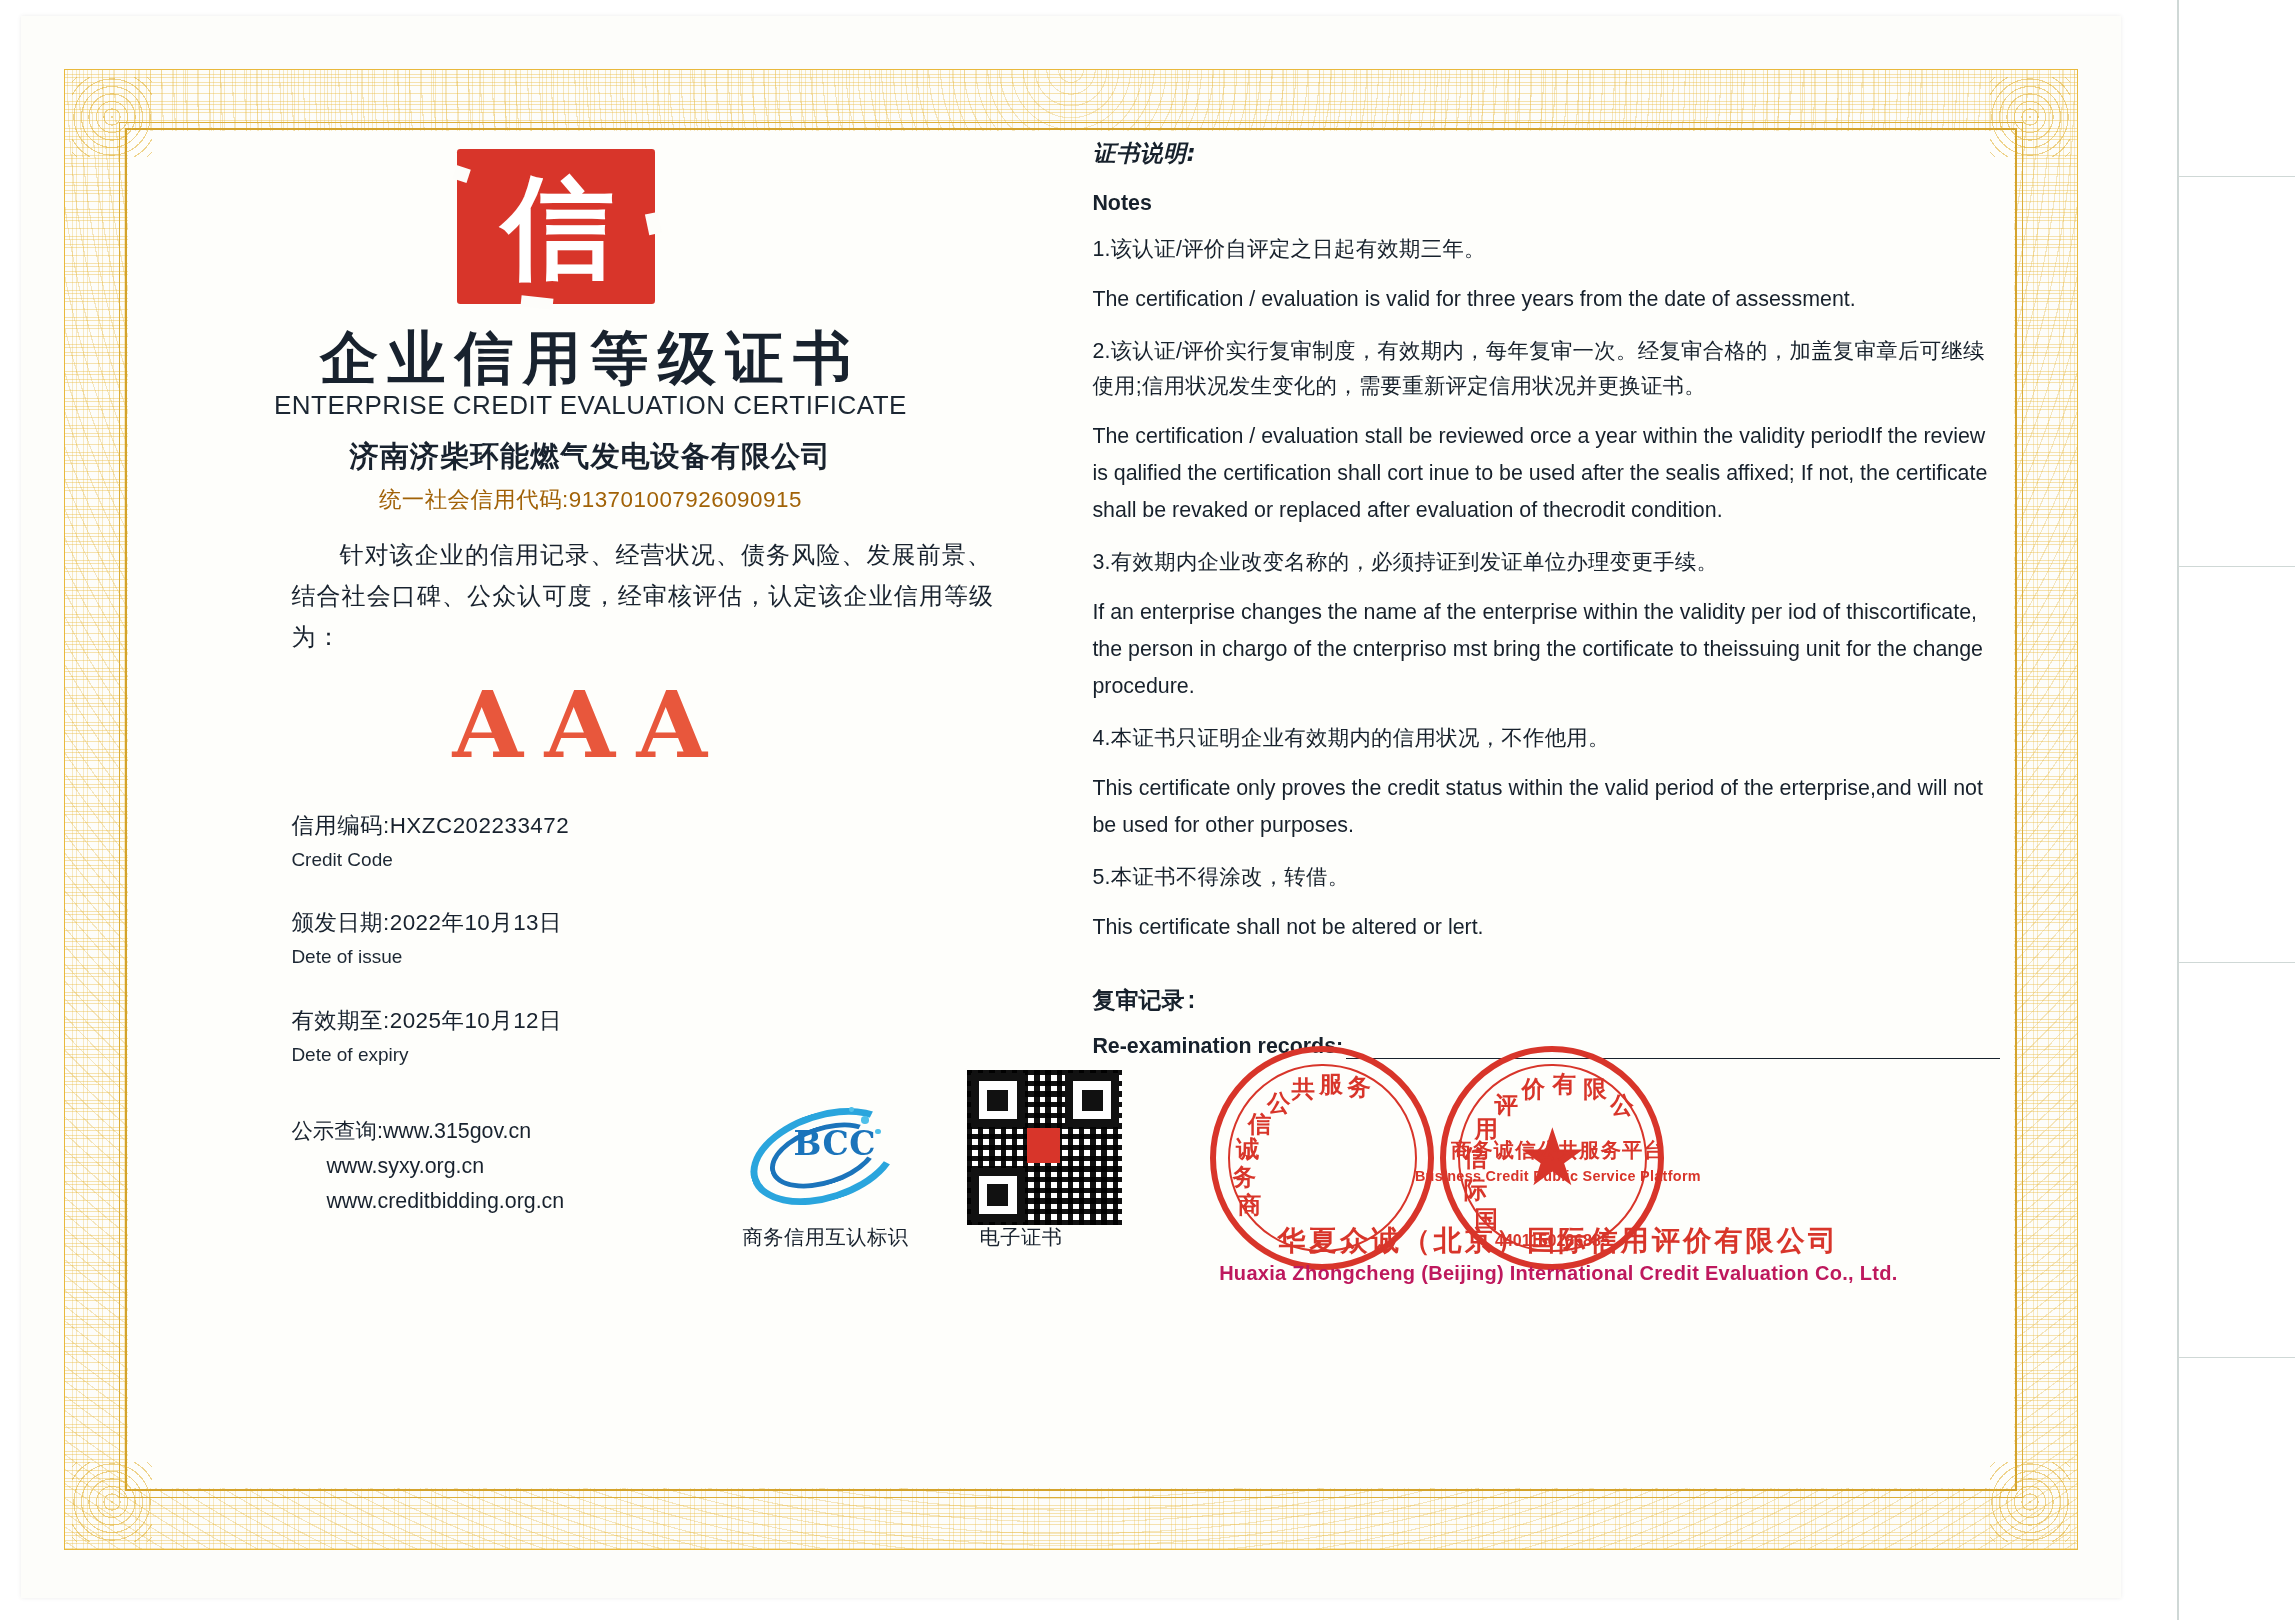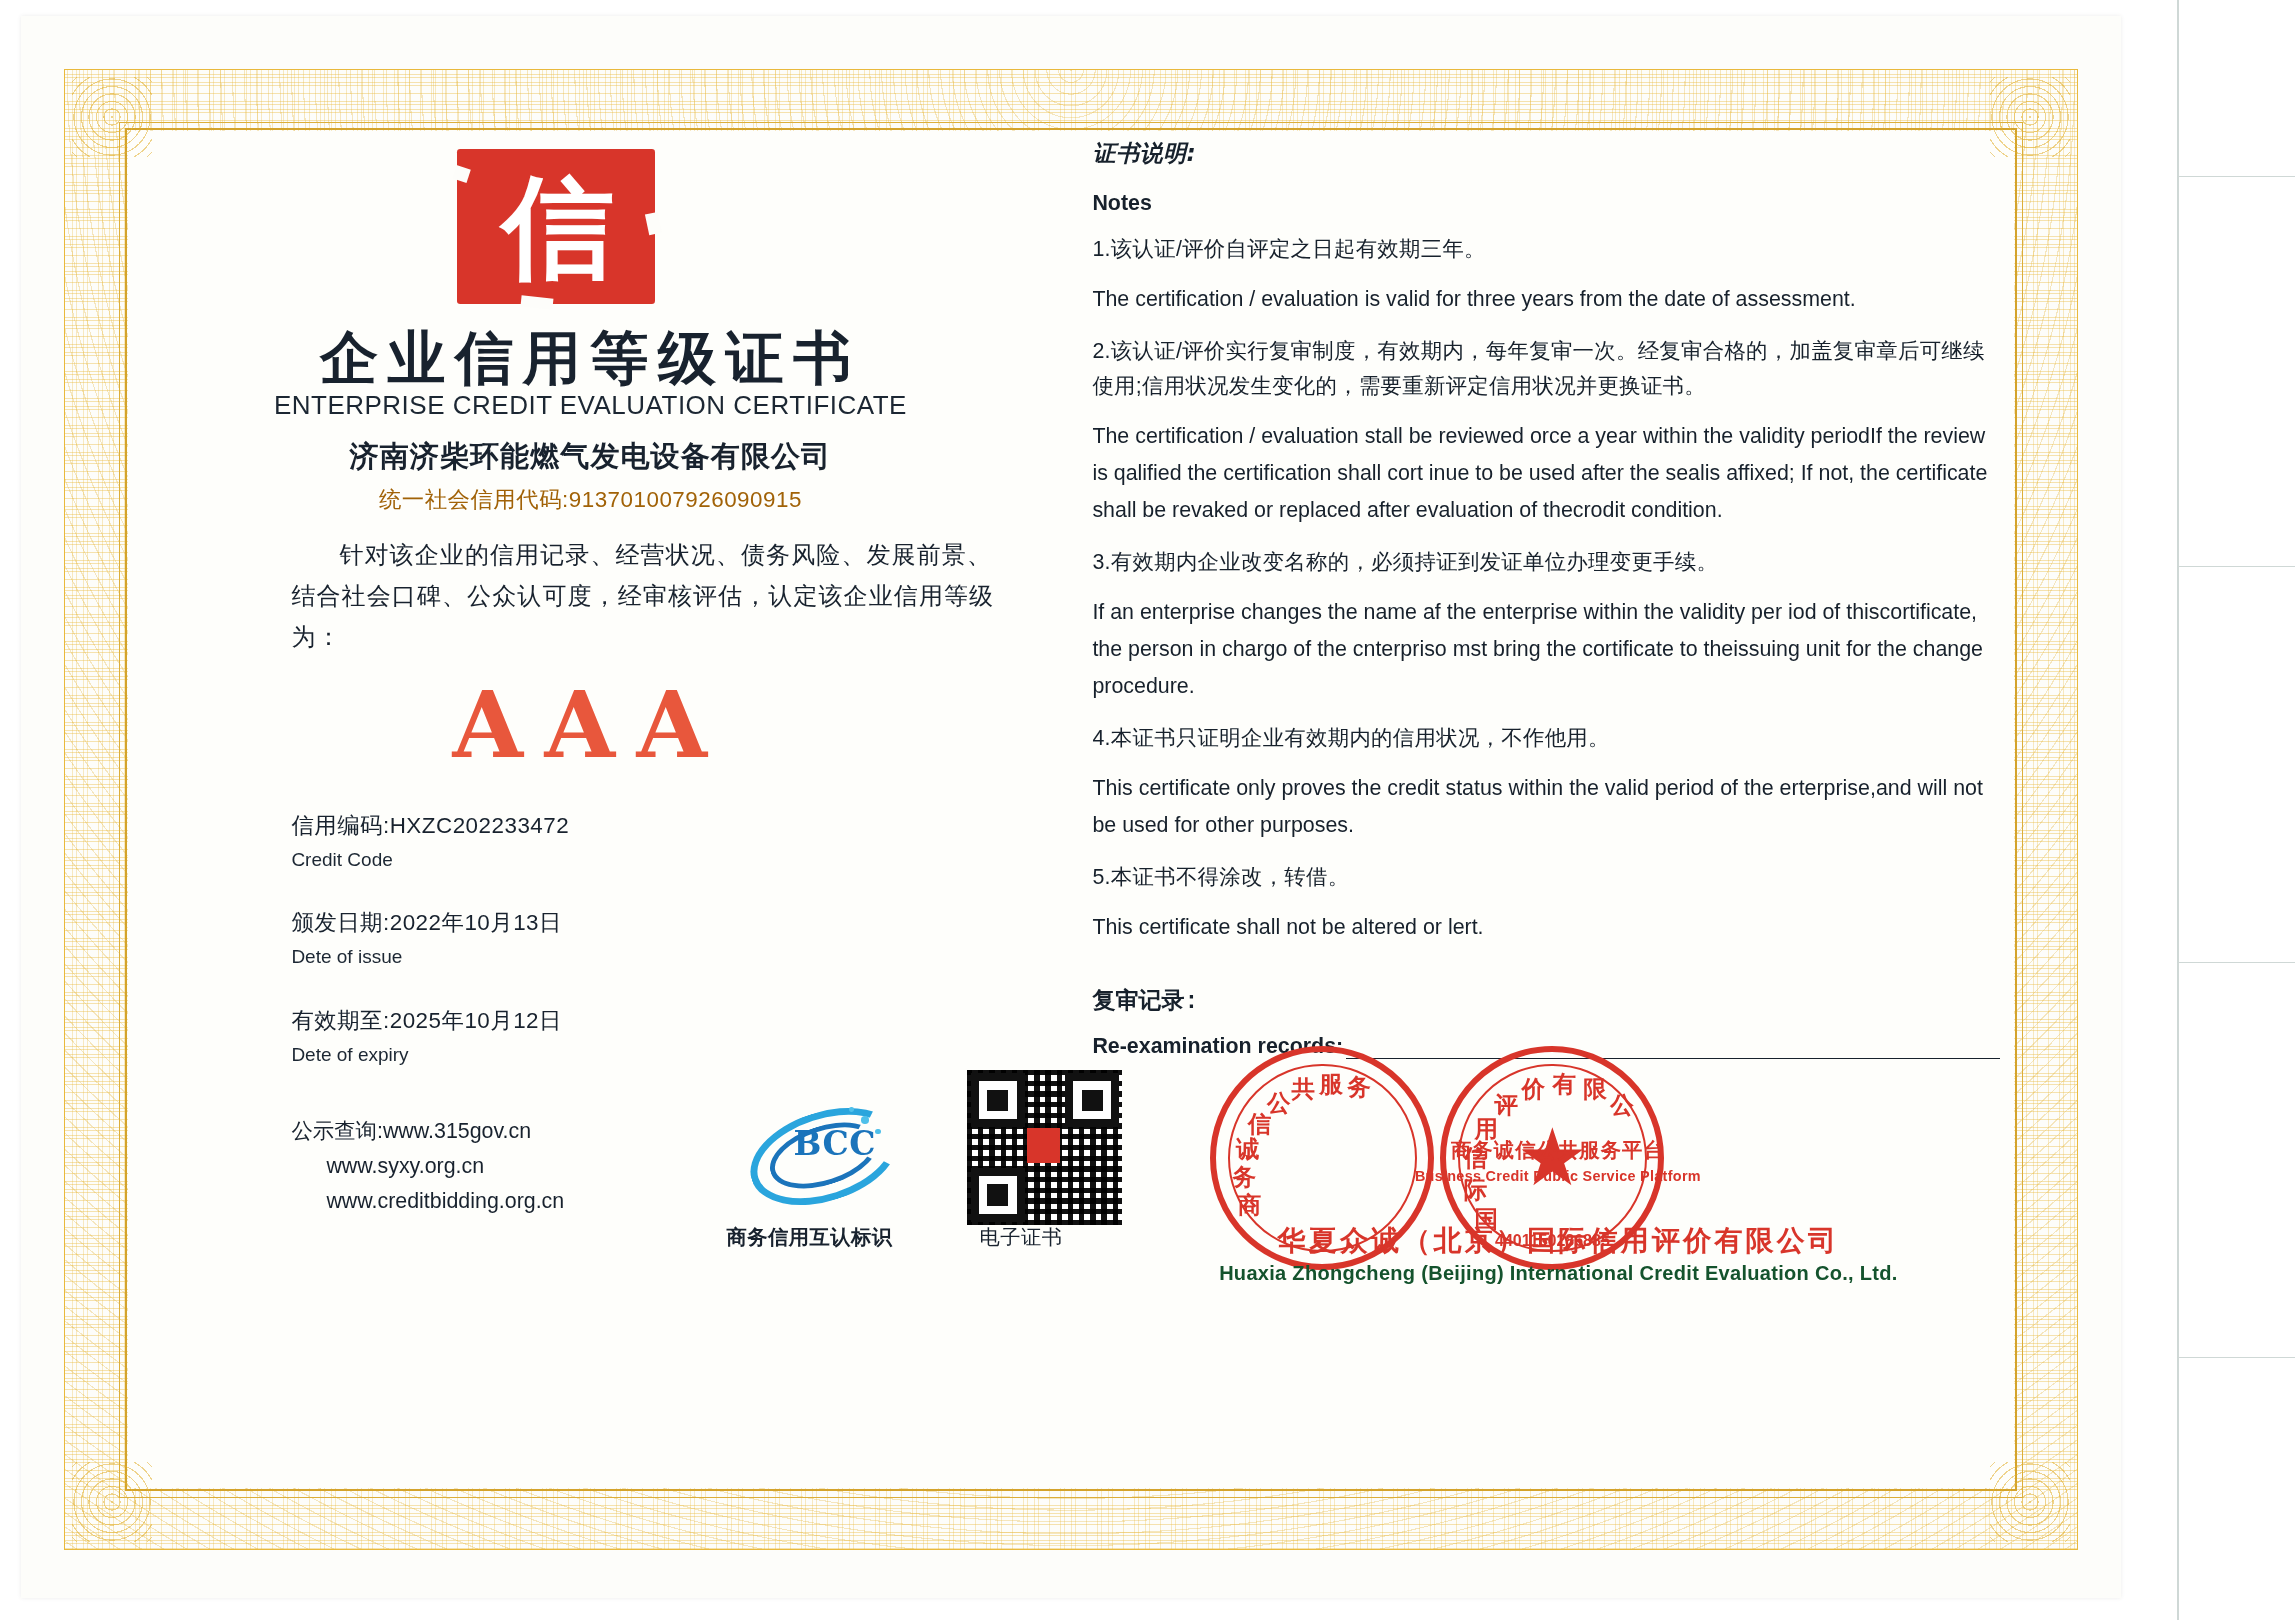--- a/index.html
+++ b/index.html
@@ -444,21 +444,21 @@
     font-family: "DejaVu Sans", sans-serif;
     font-weight: bold;
     font-size: 28px;
     letter-spacing: 3.2px;
   }
   .issuer-en-big {
     position: absolute;
     left: 0; top: 216px;
     width: 834px;
     text-align: center;
-    color: #14532d;
+    color: #be185d;
     font-weight: bold;
     font-size: 20px;
     letter-spacing: 0.3px;
   }
 </style>
 </head>
 <body>
 
 <div id="scan-page">
 
@@ -522,21 +522,21 @@
         </div>
 
         <div id="bcc-logo">
           <div class="bcc-swoosh-outer"></div>
           <div class="bcc-swoosh-inner"></div>
           <div class="bcc-text">BCC</div>
           <div class="bcc-dot" style="left:119px; top:14px; width:7.5px; height:7.5px;"></div>
           <div class="bcc-dot" style="left:133px; top:27px; width:5.3px; height:5.3px;"></div>
           <div class="bcc-dot" style="left:107px; top:5.3px; width:4.3px; height:4.3px;"></div>
         </div>
-        <div class="caption" style="left:590px; top:1085px;font-weight:bold;">商务信用互认标识</div>
+        <div class="caption" style="left:606px; top:1085px;">商务信用互认标识</div>
 
         <div id="qr-code">
           <div class="qr-eye tl">
               <i></i>
             </div>
           <div class="qr-eye tr">
               <i></i>
             </div>
           <div class="qr-eye bl">
               <i></i>

